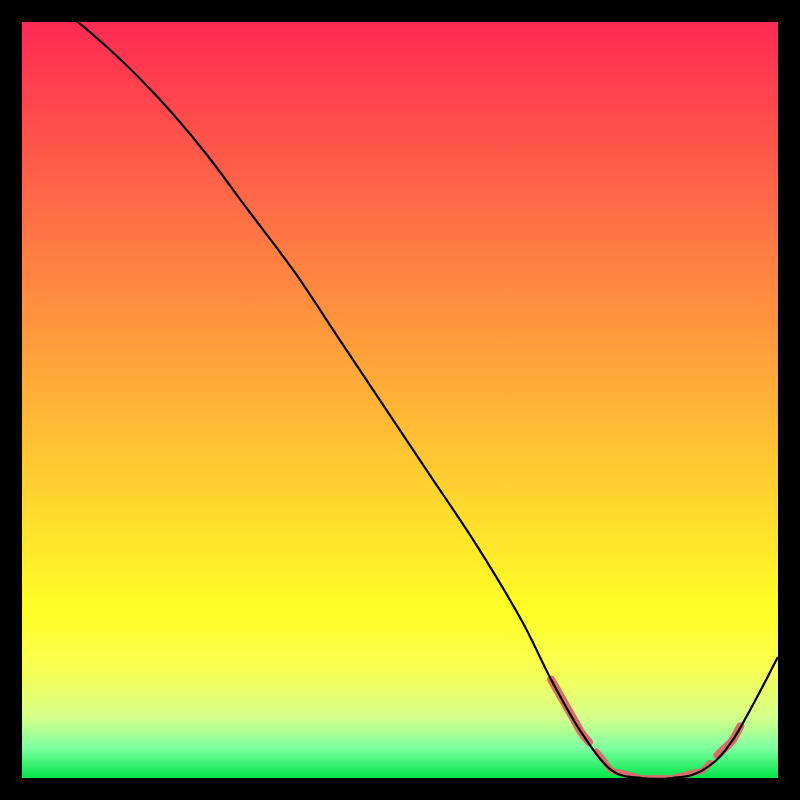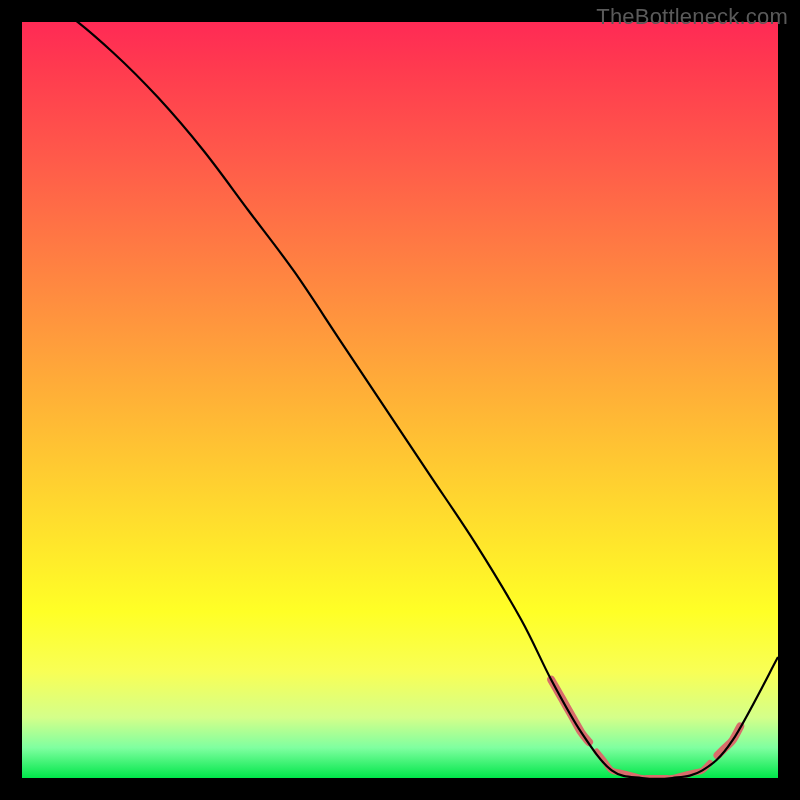--- a/index.html
+++ b/index.html
@@ -65,14 +65,13 @@
   <div class="plot">
     <svg class="curve" viewBox="0 0 756 756" preserveAspectRatio="none">
       <g>
         <path id="seg-steep" stroke="#d86d6b" stroke-width="8" stroke-linecap="round" fill="none" d="M 529.20 657.72 C 530.46 659.93, 534.24 666.54, 536.76 670.95 C 539.28 675.36, 541.80 679.77, 544.32 684.18 C 546.84 688.59, 549.36 693.00, 551.88 697.41 C 554.40 701.82, 556.92 706.86, 559.44 710.64 C 561.96 714.42, 565.74 718.51, 567.00 720.09"></path>
         <path id="seg-valley" stroke="#d86d6b" stroke-width="6" stroke-linecap="round" fill="none" d="M 574.56 729.54 C 575.82 731.12, 579.60 735.84, 582.12 738.99 C 584.64 742.14, 587.16 746.55, 589.68 748.44 C 592.20 750.33, 594.72 749.70, 597.24 750.33 C 599.76 750.96, 602.28 751.59, 604.80 752.22 C 607.32 752.85, 609.84 753.48, 612.36 754.11 C 614.88 754.74, 617.40 755.68, 619.92 756.00 C 622.44 756.32, 624.96 756.00, 627.48 756.00 C 630.00 756.00, 632.52 756.00, 635.04 756.00 C 637.56 756.00, 640.08 756.00, 642.60 756.00 C 645.12 756.00, 647.64 756.32, 650.16 756.00 C 652.68 755.68, 655.20 754.74, 657.72 754.11 C 660.24 753.48, 662.76 752.85, 665.28 752.22 C 667.80 751.59, 670.32 750.96, 672.84 750.33 C 675.36 749.70, 677.88 750.02, 680.40 748.44 C 682.92 746.87, 686.70 742.14, 687.96 740.88"></path>
         <path id="seg-rise" stroke="#d86d6b" stroke-width="8" stroke-linecap="round" fill="none" d="M 695.52 733.32 C 696.78 732.06, 700.56 728.28, 703.08 725.76 C 705.60 723.24, 708.12 721.77, 710.64 718.20 C 713.16 714.63, 716.94 706.65, 718.20 704.34"></path>
       </g>
       <path id="main-curve" stroke="#000" stroke-width="2.2" fill="none" stroke-linejoin="round" d="M 0.00 -30.24 C 7.56 -26.46, 30.24 -17.64, 45.36 -7.56 C 60.48 2.52, 75.60 16.38, 90.72 30.24 C 105.84 44.10, 120.96 59.22, 136.08 75.60 C 151.20 91.98, 166.32 109.62, 181.44 128.52 C 196.56 147.42, 211.68 168.84, 226.80 189.00 C 241.92 209.16, 257.04 228.06, 272.16 249.48 C 287.28 270.90, 302.40 294.84, 317.52 317.52 C 332.64 340.20, 347.76 362.88, 362.88 385.56 C 378.00 408.24, 393.12 430.92, 408.24 453.60 C 423.36 476.28, 438.48 497.70, 453.60 521.64 C 468.72 545.58, 486.36 574.56, 498.96 597.24 C 511.56 619.92, 519.12 638.82, 529.20 657.72 C 539.28 676.62, 549.36 695.52, 559.44 710.64 C 569.52 725.76, 579.60 740.88, 589.68 748.44 C 599.76 756.00, 609.84 754.74, 619.92 756.00 C 630.00 757.26, 640.08 757.26, 650.16 756.00 C 660.24 754.74, 670.32 754.74, 680.40 748.44 C 690.48 742.14, 698.04 737.10, 710.64 718.20 C 723.24 699.30, 748.44 648.90, 756.00 635.04"></path>
     </svg>
   </div>
-  <div class="watermark">TheBottleneck.com</div>
 </div>
 
 </body></html>

